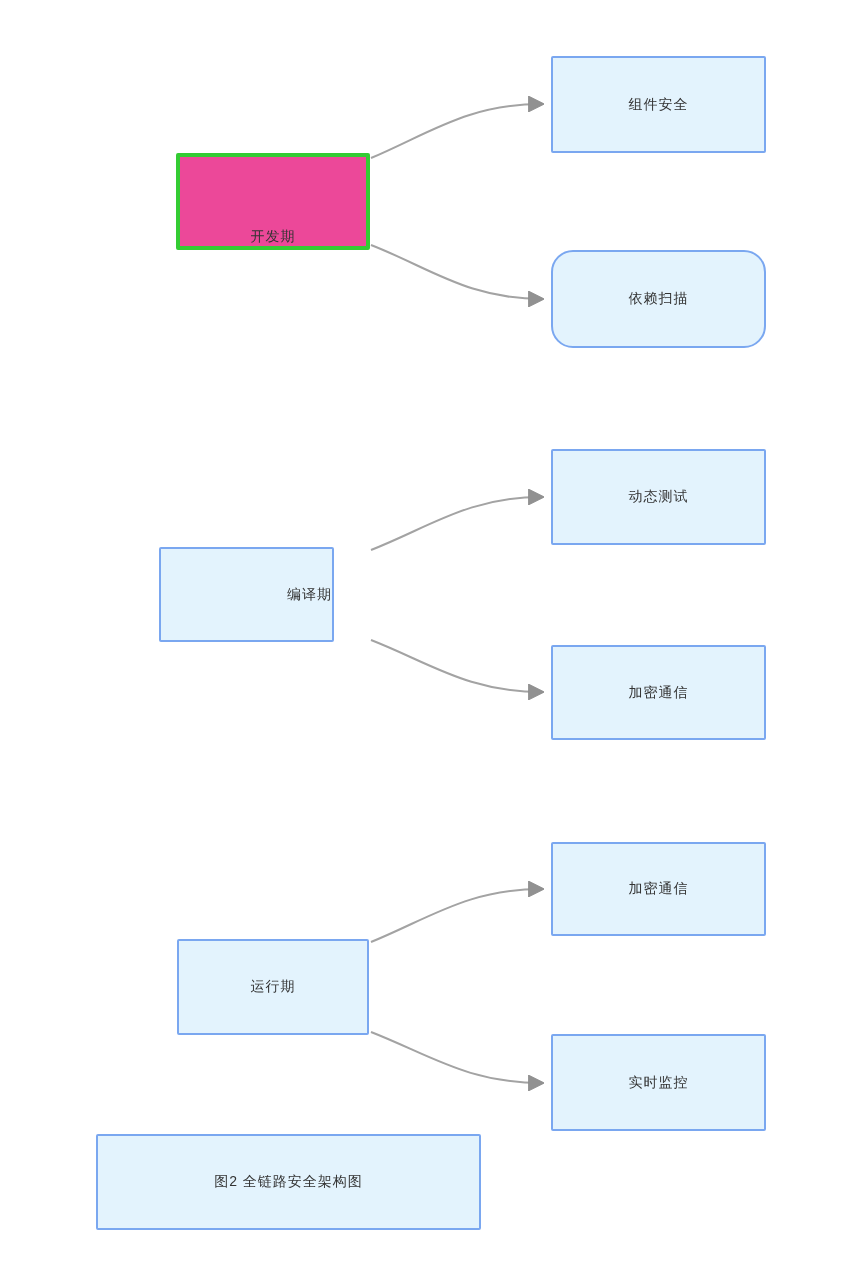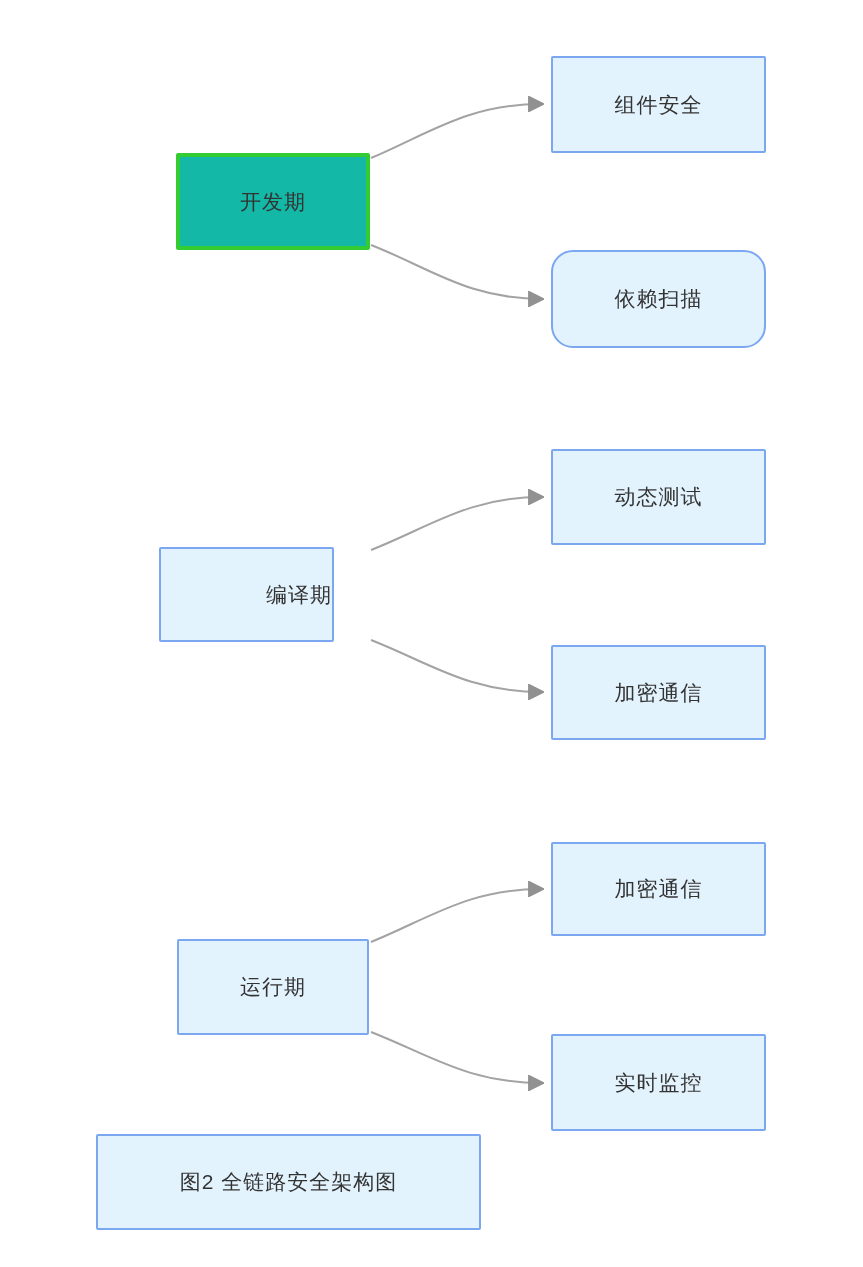--- a/index.html
+++ b/index.html
@@ -26,27 +26,28 @@
   .node {
     position: absolute;
     box-sizing: border-box;
     display: flex;
     align-items: center;
     justify-content: center;
     background: #e3f3fd;
     border: 2px solid #7aa7f0;
     border-radius: 2px;
     color: #333333;
-    font-size: 21px;
+    font-size: 14px;
     letter-spacing: 1px;
     text-align: center;
   }
   .node.green {
-    background: #14b8a6;
+    background: #ec4899;
     border: 4px solid #33cc33;
+    align-items: flex-end;
   }
   
   .n-dev      { left: 176px; top: 153px;  width: 194px; height: 97px; }
   .n-compsec  { left: 551px; top: 56px;   width: 215px; height: 97px; }
   .n-depscan  { left: 551px; top: 250px;  width: 215px; height: 98px; border-radius: 22px; }
   .n-compile  { left: 159px; top: 547px;  width: 175px; height: 95px; justify-content: flex-end; }
   .n-static   { left: 551px; top: 449px;  width: 215px; height: 96px; }
   .n-dynamic  { left: 551px; top: 645px;  width: 215px; height: 95px; }
   .n-runtime  { left: 177px; top: 939px;  width: 192px; height: 96px; text-align: center; }
   .n-encrypt  { left: 551px; top: 842px;  width: 215px; height: 94px; }

